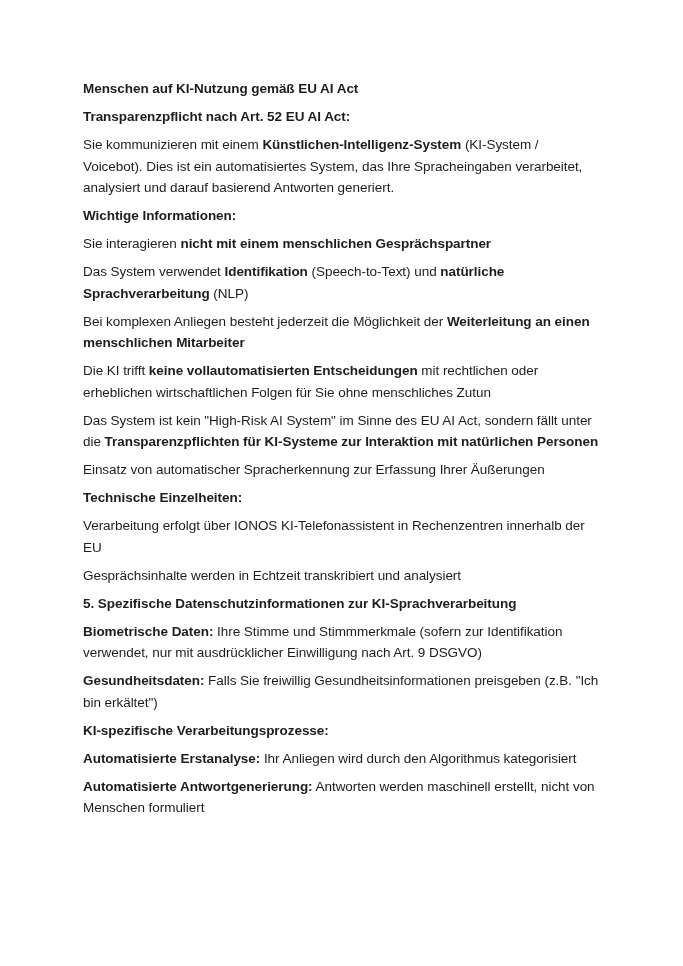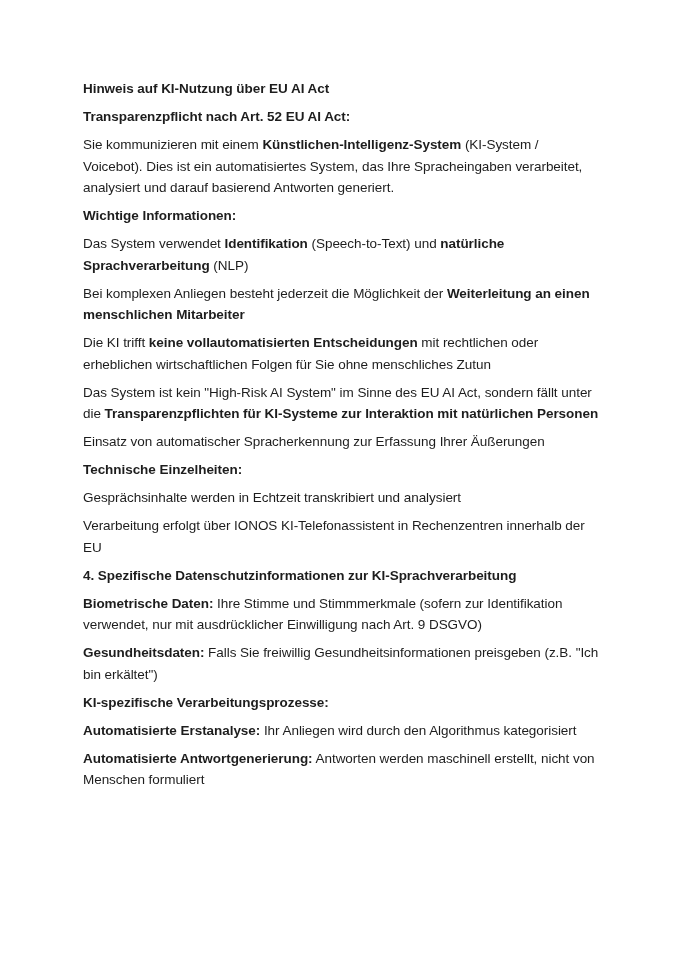--- a/index.html
+++ b/index.html
@@ -32,32 +32,33 @@
   }
   .doc strong {
     font-weight: 700;
   }
 </style>
 </head>
 <body>
 
 <div class="page">
   <div class="doc" style="color: rgb(29, 29, 29);">
-      <p><strong>Hinweis auf KI-Nutzung über EU AI Act</strong></p>
+      <p><strong>Menschen auf KI-Nutzung gemäß EU AI Act</strong></p>
       <p><strong>Transparenzpflicht nach Art. 52 EU AI Act:</strong></p>
       <p><span>Sie kommunizieren mit einem </span><strong>Künstlichen-Intelligenz-System</strong><span> (KI-System / Voicebot). Dies ist ein automatisiertes System, das Ihre Spracheingaben verarbeitet, analysiert und darauf basierend Antworten generiert.</span></p>
       <p><strong>Wichtige Informationen:</strong></p>
+      <p><span>Sie interagieren </span><strong>nicht mit einem menschlichen Gesprächspartner</strong></p>
       <p><span>Das System verwendet </span><strong>Identifikation</strong><span> (Speech-to-Text) und </span><strong>natürliche Sprachverarbeitung</strong><span> (NLP)</span></p>
       <p><span>Bei komplexen Anliegen besteht jederzeit die Möglichkeit der </span><strong>Weiterleitung an einen menschlichen Mitarbeiter</strong></p>
       <p><span>Die KI trifft </span><strong>keine vollautomatisierten Entscheidungen</strong><span> mit rechtlichen oder erheblichen wirtschaftlichen Folgen für Sie ohne menschliches Zutun</span></p>
       <p><span>Das System ist kein "High-Risk AI System" im Sinne des EU AI Act, sondern fällt unter die </span><strong>Transparenzpflichten für KI-Systeme zur Interaktion mit natürlichen Personen</strong></p>
       <p><span>Einsatz von automatischer Spracherkennung zur Erfassung Ihrer Äußerungen</span></p>
       <p><strong>Technische Einzelheiten:</strong></p>
+      <p><span>Verarbeitung erfolgt über IONOS KI-Telefonassistent in Rechenzentren innerhalb der EU</span></p>
       <p><span>Gesprächsinhalte werden in Echtzeit transkribiert und analysiert</span></p>
-      <p><span>Verarbeitung erfolgt über IONOS KI-Telefonassistent in Rechenzentren innerhalb der EU</span></p>
-      <p><strong>4. Spezifische Datenschutzinformationen zur KI-Sprachverarbeitung</strong></p>
+      <p><strong>5. Spezifische Datenschutzinformationen zur KI-Sprachverarbeitung</strong></p>
       <p><strong>Biometrische Daten:</strong><span> Ihre Stimme und Stimmmerkmale (sofern zur Identifikation verwendet, nur mit ausdrücklicher Einwilligung nach Art. 9 DSGVO)</span></p>
       <p><strong>Gesundheitsdaten:</strong><span> Falls Sie freiwillig Gesundheitsinformationen preisgeben (z.B. "Ich bin erkältet")</span></p>
       <p><strong>KI-spezifische Verarbeitungsprozesse:</strong></p>
       <p><strong>Automatisierte Erstanalyse:</strong><span> Ihr Anliegen wird durch den Algorithmus kategorisiert</span></p>
       <p><strong>Automatisierte Antwortgenerierung:</strong><span> Antworten werden maschinell erstellt, nicht von Menschen formuliert</span></p>
     </div>
 </div>
 
 </body></html>

